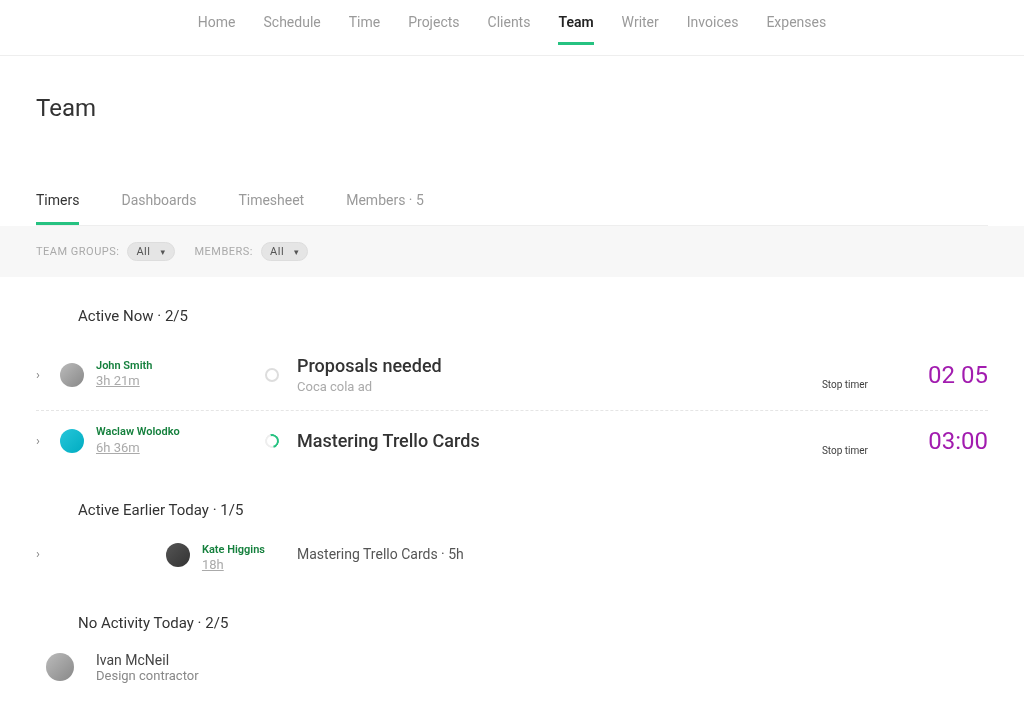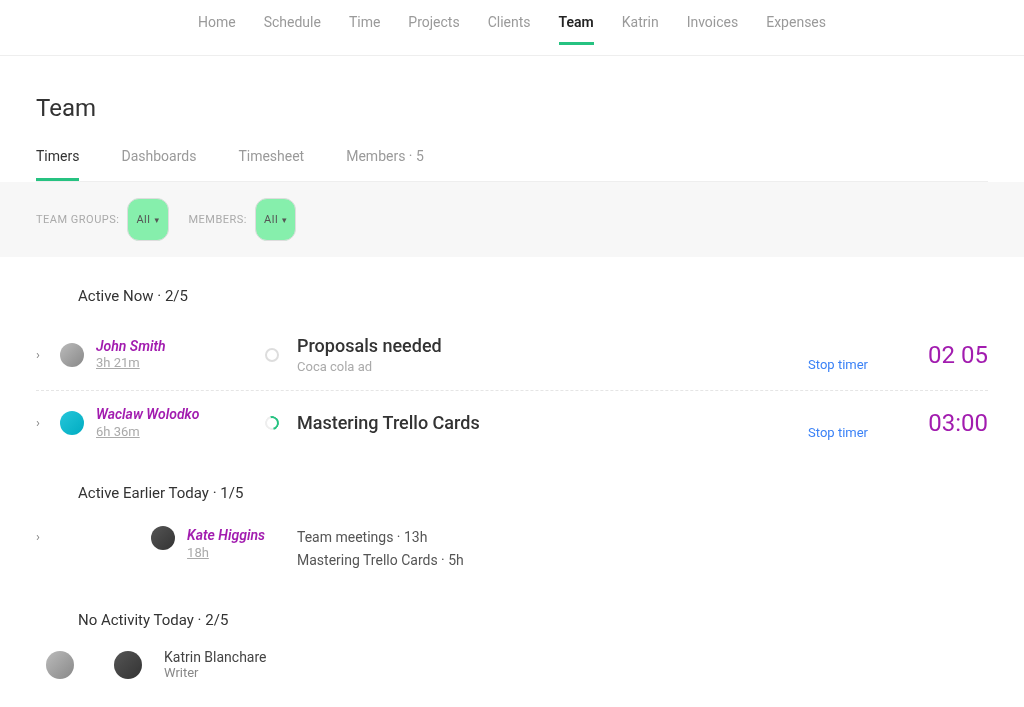--- a/index.html
+++ b/index.html
@@ -47,48 +47,49 @@
     display: flex;
     gap: 42px;
     border-bottom: 1px solid #eee;
   }
   .sub-tab {
     font-size: 14px;
     color: #9a9a9a;
     cursor: pointer;
     padding-bottom: 14px;
     border-bottom: 3px solid transparent;
+    margin-top: 44px;
   }
   .sub-tab.active {
     color: #333;
     border-bottom: 3px solid #26c281;
   }
   .filters {
     background: #f7f7f7;
     padding: 16px 36px;
     margin: 0 -36px;
     display: flex;
     gap: 20px;
     font-size: 11px;
     color: #aaa;
     letter-spacing: 0.5px;
   }
   .filter-group { display: flex; align-items: center; gap: 8px; }
   .filter-label { text-transform: uppercase; }
   .filter-pill {
-    background: #86efac;
+    background: #e5e5e5;
     border: 1px solid #ddd;
     border-radius: 12px;
-    padding: 14px 8px;
+    padding: 2px 8px;
     font-size: 11px;
     color: #555;
     cursor: pointer;
     display: inline-flex;
     align-items: center;
-    gap: 4px;
+    gap: 10px;
   }
   .chev { font-size: 9px; }
   .section {
     padding-top: 30px;
   }
   .section-title {
     font-size: 15px;
     color: #333;
     font-weight: 400;
     margin-bottom: 14px;
@@ -115,43 +116,43 @@
     flex-shrink: 0;
   }
   .avatar.teal { background: linear-gradient(135deg,#26c6da,#00acc1); }
   .avatar.dark { background: linear-gradient(135deg,#555,#333); }
   .person-col {
     width: 205px;
     display: flex;
     align-items: center;
   }
   .person-info { line-height: 1.3; }
-  .person-name { font-size: 14px; color: #a21caf; font-weight: 600; font-style: italic; }
+  .person-name { font-size: 11px; color: #15803d; font-weight: 600; }
   .person-sub { font-size: 13px; color: #aaa; text-decoration: underline; }
   .status-dot {
     width: 14px; height: 14px; border-radius: 50%;
     border: 2px solid #ddd; margin-right: 18px;
     flex-shrink: 0;
   }
   .status-dot.running {
     border: 2px solid #eee;
     border-top-color: #26c281;
     border-right-color: #26c281;
     transform: rotate(30deg);
   }
   .task-col {
     flex: 1;
     line-height: 1.4;
   }
   .task-title { font-size: 18px; color: #333; font-weight: 500; }
   .task-sub { font-size: 13px; color: #aaa; }
   .task-line { font-size: 14px; color: #555; }
   .stop-link {
-    font-size: 13px;
-    color: #3b82f6;
+    font-size: 10px;
+    color: #404040;
     cursor: pointer;
     margin-right: 40px;
     margin-top: 20px;
   }
   .timer-val {
     font-size: 24px;
     color: #a21caf;
     font-variant-numeric: tabular-nums;
     min-width: 80px;
     text-align: right;
@@ -179,21 +180,21 @@
 </head>
 <body>
 
 <div class="top-nav" id="top-nav">
     <div class="nav-item">Home</div>
     <div class="nav-item">Schedule</div>
     <div class="nav-item">Time</div>
     <div class="nav-item">Projects</div>
     <div class="nav-item">Clients</div>
     <div class="nav-item active">Team</div>
-    <div class="nav-item">Katrin</div>
+    <div class="nav-item">Writer</div>
     <div class="nav-item">Invoices</div>
     <div class="nav-item">Expenses</div>
   </div>
 
 <div class="page">
   <div class="page-header">
     <h1 class="page-title">Team</h1>
     <div class="sub-tabs" id="sub-tabs">
         <div class="sub-tab active">Timers</div>
         <div class="sub-tab">Dashboards</div>
@@ -265,35 +266,31 @@
           <div class="expand" style="margin-top:3px">›</div>
           <div class="person-col">
             <div class="avatar dark"></div>
             <div class="person-info">
               <div class="person-name">Kate Higgins</div>
               <div class="person-sub">18h</div>
             </div>
           </div>
           <div style="width:32px"></div>
           <div class="earlier-tasks">
-            <div class="task-line">Team meetings · 13h</div>
             <div class="task-line">Mastering Trello Cards · 5h</div>
           </div>
         </div>
       </div>
   </div>
 
   <div class="section">
     <div class="section-title">No Activity Today · 2/5</div>
     <div class="people-inline" id="no-activity">
         <div class="person-card">
           <div class="avatar" style="width:28px;height:28px"></div>
-        </div>
-        <div class="person-card">
-          <div class="avatar dark" style="width:28px;height:28px"></div>
           <div>
-            <div class="pc-name">Katrin Blanchare</div>
-            <div class="pc-role">Writer</div>
+            <div class="pc-name">Ivan McNeil</div>
+            <div class="pc-role">Design contractor</div>
           </div>
         </div>
       </div>
   </div>
 </div>
 
 </body></html>

